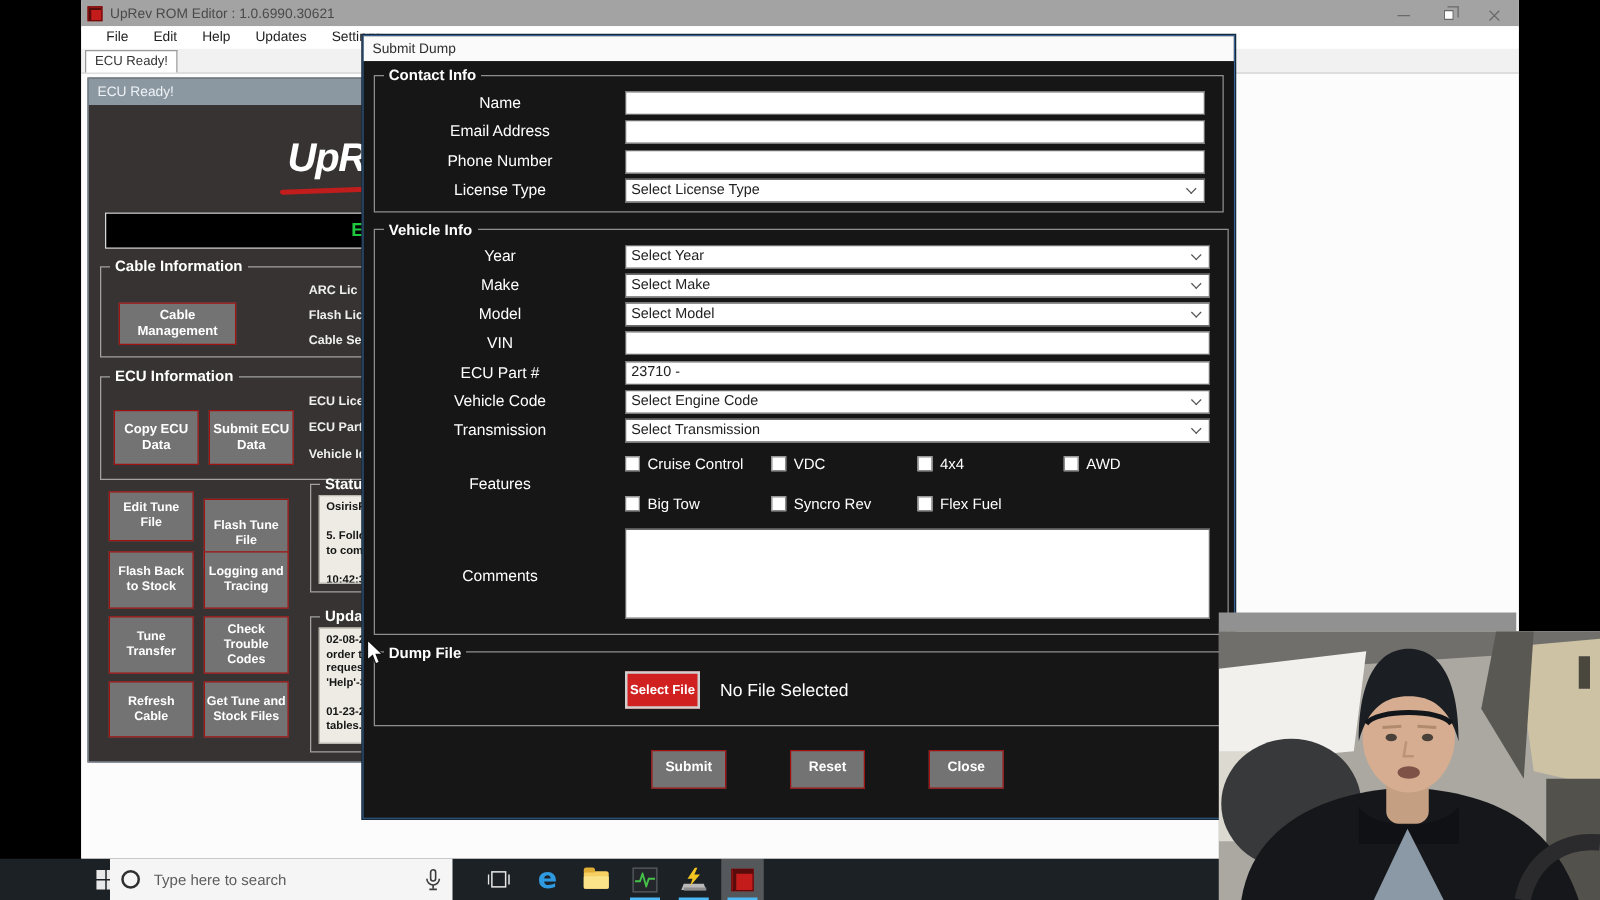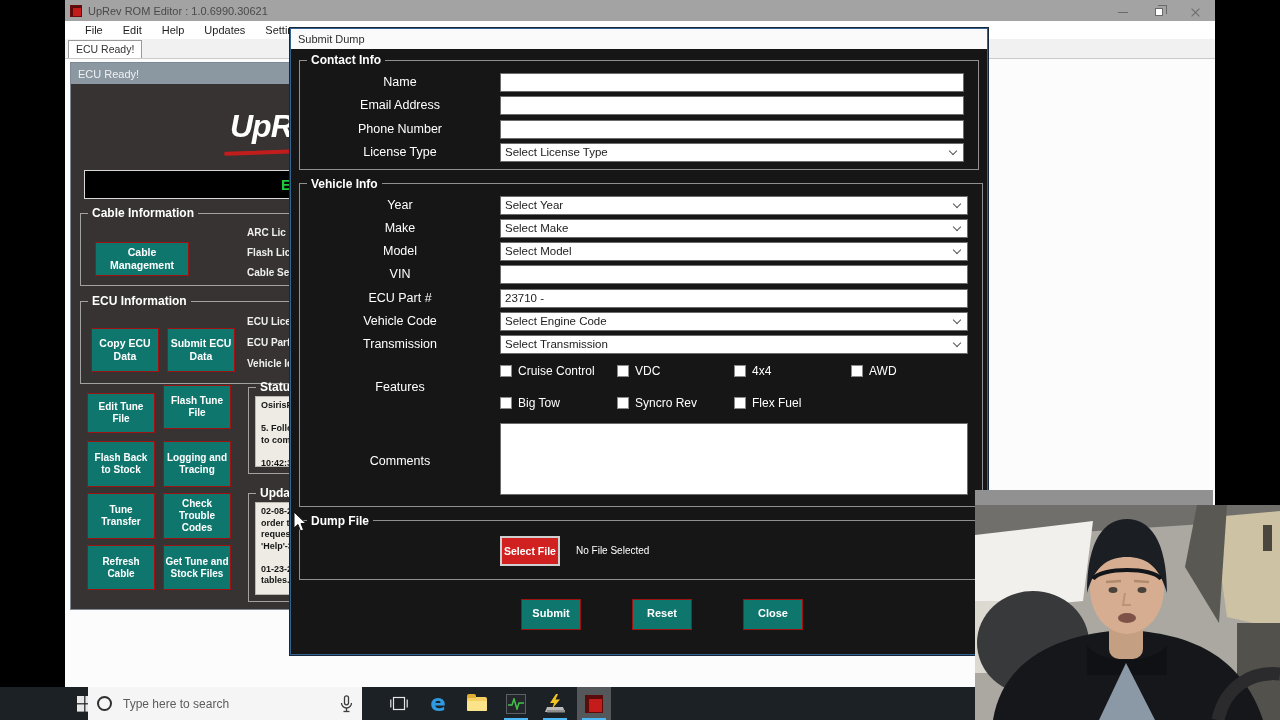--- a/index.html
+++ b/index.html
@@ -46,21 +46,21 @@
   .ready-display { position:absolute; left:12px; top:86px; width:516px; height:29px; background:#000; border:1px solid #d8d8d8; }
   .ready-text { position:absolute; left:196px; top:5px; color:#1fc93f; font-weight:bold; font-size:15px; }
 
   fieldset.dark-fs { position:absolute; border:1px solid #a2a2a2; }
   fieldset.dark-fs legend, fieldset.dlg-fs legend { color:#fff; font-weight:bold; font-size:12px; margin-left:7px; padding:0 4px; }
   .info-lines { position:absolute; left:166px; top:3px; font-size:10px; font-weight:bold; color:#efefef;
                 line-height:20px; white-space:pre-line; }
   .light-box { position:absolute; left:6px; top:2px; right:8px; bottom:6px; background:#edebe3; border:1px solid #b9b7ae;
                color:#151515; font-size:9px; font-weight:bold; line-height:11.5px; padding:3px 5px; white-space:pre-line; overflow:hidden; }
 
-  .red-btn { background:#0f766e; border:1px solid #9e1212; color:#fff; font-weight:bold;
+  .red-btn { background:#737373; border:1px solid #9e1212; color:#fff; font-weight:bold;
              display:flex; align-items:center; justify-content:center; text-align:center; line-height:1.2; }
   .grid-btn { position:absolute; width:68px; font-size:10px; padding:1px; }
   .cable-btn { position:absolute; left:14px; top:22px; width:94px; height:34px; font-size:10.5px; }
   .ecu-btn { position:absolute; top:20px; width:68px; height:44px; font-size:10.5px; }
 
   
   .dialog { position:absolute; left:290px; top:28px; width:698px; height:627px; z-index:10;
             border:1px solid #35628f; box-shadow:0 0 0 1px #16293c; background:#161616; }
   .dialog-titlebar { height:20px; background:#fafafa; display:flex; align-items:center; padding-left:7px;
                      font-size:11px; color:#2e2e2e; }
@@ -84,21 +84,21 @@
   .cb-box { width:12px; height:12px; background:#fff; border:1px solid #8a8a8a; margin-right:6px; flex:0 0 auto; }
   .cb-label { color:#fff; font-size:12px; white-space:nowrap; }
 
   .comments-row { margin-top:13px; align-items:center; }
   .dtextarea { width:100%; height:72px; background:#fff; border:1px solid #6b6b6b; resize:none; font-family:inherit; }
 
   .dump-row { margin:7px 14px 9px 0; }
   .select-file-btn { width:60px; height:30px; background:#d02020; border:2px solid #cfcfcf; color:#fff;
                      font-size:10.5px; font-weight:bold; display:flex; align-items:center; justify-content:center;
                      margin-right:16px; flex:0 0 auto; }
-  .dump-status { color:#fff; font-size:10px; }
+  .dump-status { color:#fff; font-size:14px; }
 
   .dlg-actions { display:flex; justify-content:center; gap:5px; margin-top:19px; }
   .action-btn { width:60px; height:31px; font-size:11px;margin-left:46px; }
 
   
   .taskbar { position:absolute; left:0; top:687px; width:1280px; height:33px; background:#1b2125; z-index:25; }
   .tb-start { position:absolute; left:68px; top:0; width:34px; height:33px; display:flex; align-items:center; justify-content:center; }
   .tb-search { position:absolute; left:88px; top:0; width:274px; height:33px; background:#f5f5f5;
                display:flex; align-items:center; padding:0 9px; }
   .cortana-ring { width:15px; height:15px; border:2px solid #2f2f2f; border-radius:50%; flex:0 0 auto; }
@@ -174,21 +174,21 @@
         <fieldset class="dark-fs" style="left:8px; top:210px; width:520px; height:90px;">
           <legend>ECU Information</legend>
           <div class="red-btn ecu-btn" style="left:10px;">Copy ECU Data</div>
           <div class="red-btn ecu-btn" style="left:86px;">Submit ECU Data</div>
           <div class="info-lines" style="line-height:21px;">ECU Licen
 ECU Part N
 Vehicle Id</div>
         </fieldset>
 
         <div class="red-btn grid-btn" style="left:15px; top:309px; height:40px;">Edit Tune File</div>
-        <div class="red-btn grid-btn" style="left:91px; top:301px; height:44px;">Flash Tune File</div>
+        <div class="red-btn grid-btn" style="left:91px; top:315px; height:56px;">Flash Tune File</div>
         <div class="red-btn grid-btn" style="left:15px; top:357px; height:46px;">Flash Back to Stock</div>
         <div class="red-btn grid-btn" style="left:91px; top:357px; height:46px;">Logging and Tracing</div>
         <div class="red-btn grid-btn" style="left:15px; top:409px; height:46px;">Tune Transfer</div>
         <div class="red-btn grid-btn" style="left:91px; top:409px; height:46px;">Check Trouble Codes</div>
         <div class="red-btn grid-btn" style="left:15px; top:461px; height:45px;">Refresh Cable</div>
         <div class="red-btn grid-btn" style="left:91px; top:461px; height:45px;">Get Tune and Stock Files</div>
 
         <fieldset class="dark-fs" style="left:176px; top:296px; width:370px; height:94px;">
           <legend>Status</legend>
           <div class="light-box">OsirisP

